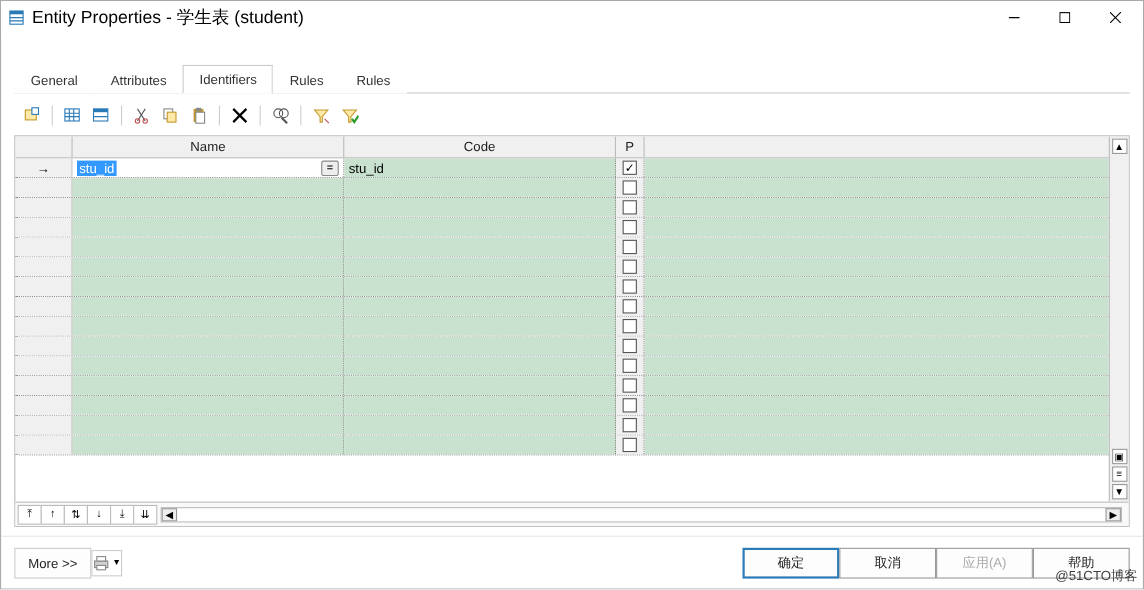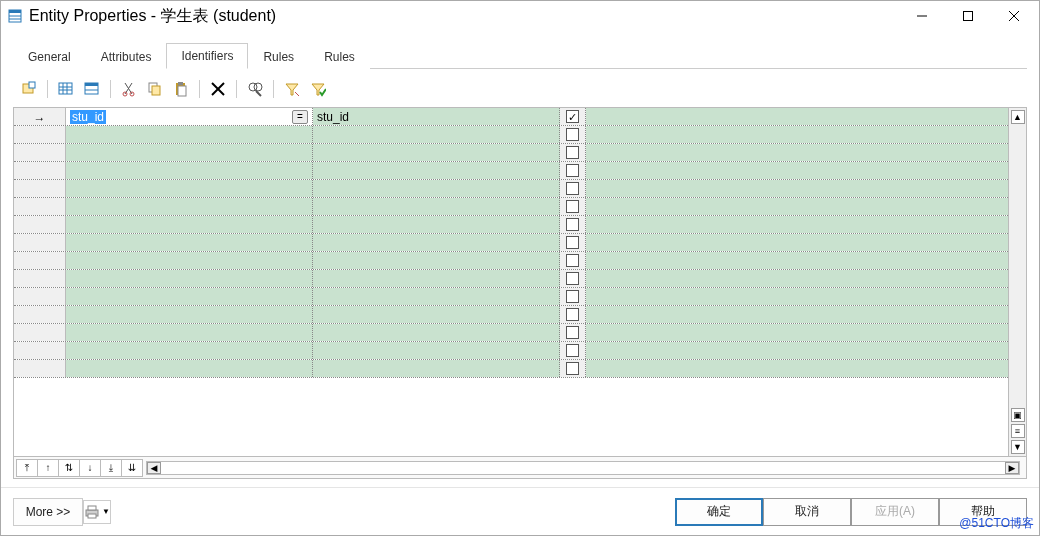--- a/index.html
+++ b/index.html
@@ -4,21 +4,21 @@
 <style>
   * { box-sizing: border-box; font-family: "Microsoft YaHei", "Segoe UI", Tahoma, sans-serif; font-size: 12px; }
   html,body { margin:0; padding:0; background:#fff; }
   .window { width:1040px; height:536px; border:1px solid #aaa; background:#fff; display:flex; flex-direction:column; }
   .titlebar { height:30px; display:flex; align-items:center; padding:0 2px 0 6px; background:#fff; color:#000; }
   .titlebar .appicon { width:16px; height:16px; margin-right:6px; display:flex; align-items:center; justify-content:center;}
   .titlebar .title { flex:1; font-size:16px; }
   .winbtns { display:flex; }
   .winbtn { width:46px; height:30px; display:flex; align-items:center; justify-content:center; color:#333; }
   .body { flex:1; padding:12px 12px 8px 12px; display:flex; flex-direction:column; }
-  .tabs { display:flex; border-bottom:1px solid #ccc; height:26px; align-items:flex-end; }
+  .tabs { display:flex; border-bottom:1px solid #ccc; height:26px; align-items:flex-end;margin-top:16px; }
   .tab { padding:5px 14px 5px 14px; border:1px solid transparent; border-bottom:none; color:#333; position:relative; top:1px; background:#fff;}
   .tab.active { border:1px solid #ccc; border-bottom:1px solid #fff; background:#fff; }
   .toolbar { display:flex; align-items:center; gap:6px; padding:10px 6px 8px 6px; }
   .tbtn { width:20px; height:20px; display:flex; align-items:center; justify-content:center; }
   .sep { width:1px; height:18px; background:#ccc; margin:0 2px; }
   .gridwrap { border:1px solid #bbb; flex:1; display:flex; flex-direction:column; background:#fff; }
   .gridhead { display:flex; background:#f0f0f0; border-bottom:1px solid #bbb; height:20px; }
   .hd { border-right:1px solid #bbb; text-align:center; line-height:19px; color:#222; user-select:none;}
   .col-row { width:52px; }
   .col-name { width:247px; }
@@ -42,21 +42,21 @@
   .hscroll { flex:1; margin:0 4px; height:14px; border:1px solid #bbb; background:#fff; position:relative;}
   .hsbtn { width:14px; height:12px; position:absolute; top:0; border:1px solid #999; background:#eee; display:flex; align-items:center; justify-content:center; font-size:9px;}
   .hsbtn.l{left:0} .hsbtn.r{right:0}
   .footer { height:48px; display:flex; align-items:center; padding:0 12px; border-top:1px solid #e5e5e5;}
   .btn { min-width:88px; height:28px; border:1px solid #999; background:#fdfdfd; display:flex; align-items:center; justify-content:center; color:#222;}
   .btn.primary { border:2px solid #2a7ab8; }
   .btn.flat { border:1px solid #ccc; min-width:70px;}
   .btn.disabled { color:#aaa; }
   .spacer { flex:1; }
   .iconbtn { width:28px; height:24px; border:1px solid #ccc; display:flex; align-items:center; justify-content:center; background:#fff;}
-  .watermark { position:absolute; right:6px; bottom:4px; color:#1d4ed8; font-size:12px; pointer-events:none;}
+  .watermark { position:absolute; right:6px; bottom:4px; color:#404040; font-size:12px; pointer-events:none;}
   .gridcontainer { display:flex; flex:1; overflow:hidden;}
   .arrow-current::after{ content:"→"; font-size:12px; color:#000;}
 </style>
 </head>
 <body>
 
 <div class="window">
   <div class="titlebar">
     <span class="appicon">
       <svg width="14" height="14">
@@ -168,20 +168,27 @@
           <svg width="16" height="16">
             <polygon points="2,3 14,3 9,9 9,14 7,14 7,9" fill="#ffe9a8" stroke="#c29a2a"></polygon>
             <polyline points="10,11 12,14 16,8" fill="none" stroke="#2a9a2a" stroke-width="2"></polyline>
           </svg>
         </span>
     </div>
 
     <div class="gridwrap">
       <div class="gridcontainer">
         <div style="flex:1;display:flex;flex-direction:column;">
+          <div class="gridhead">
+            <div class="hd col-row"></div>
+            <div class="hd col-name">Name</div>
+            <div class="hd col-code">Code</div>
+            <div class="hd col-p">P</div>
+            <div class="hd col-rest" style="border-right:none;"></div>
+          </div>
           <div class="gridbody" id="gridbody">
               <div class="row">
                 <div class="cell rownum col-row arrow-current"></div>
                 <div class="cell col-name" style="background: rgb(255, 255, 255);">
                   <div class="namecell-edit">
                     <span class="sel-text">stu_id</span>
                     <span class="eqbtn">=</span>
                   </div>
                 </div>
                 <div class="cell col-code">stu_id</div>

